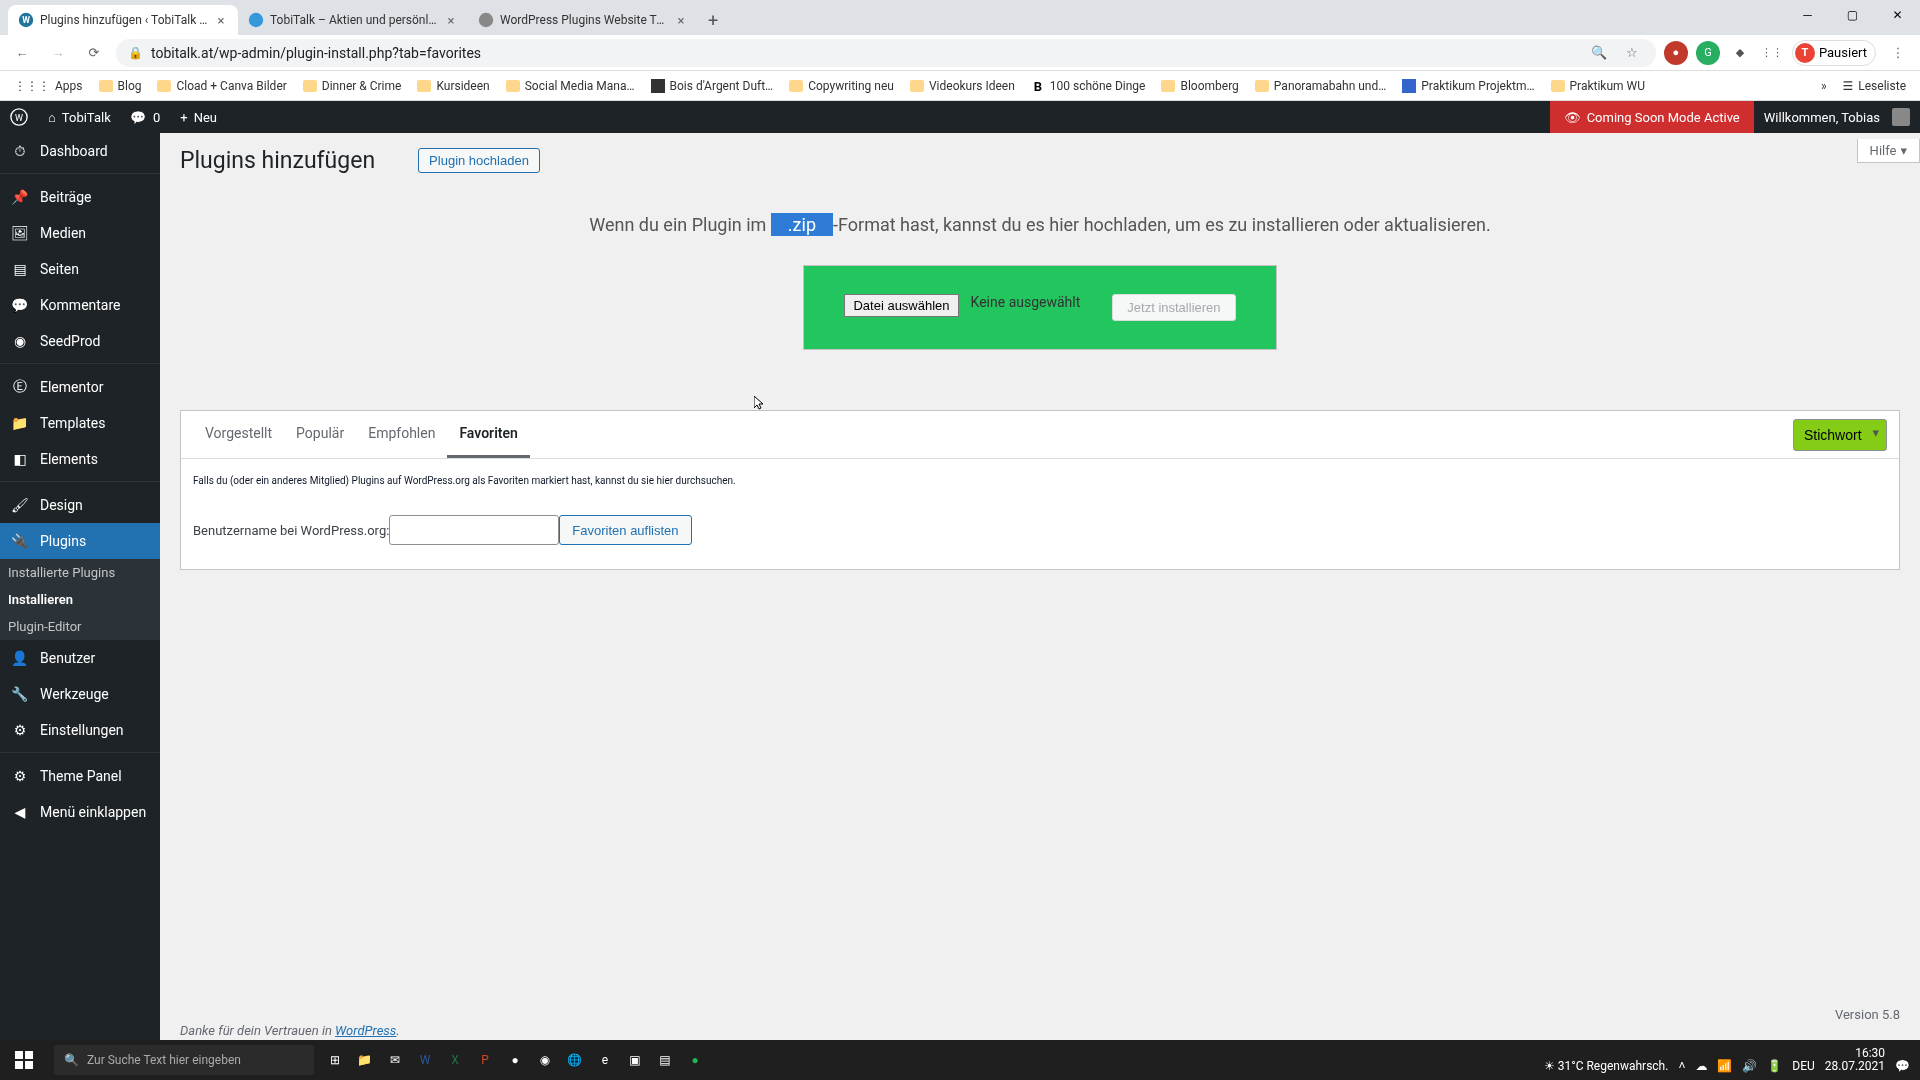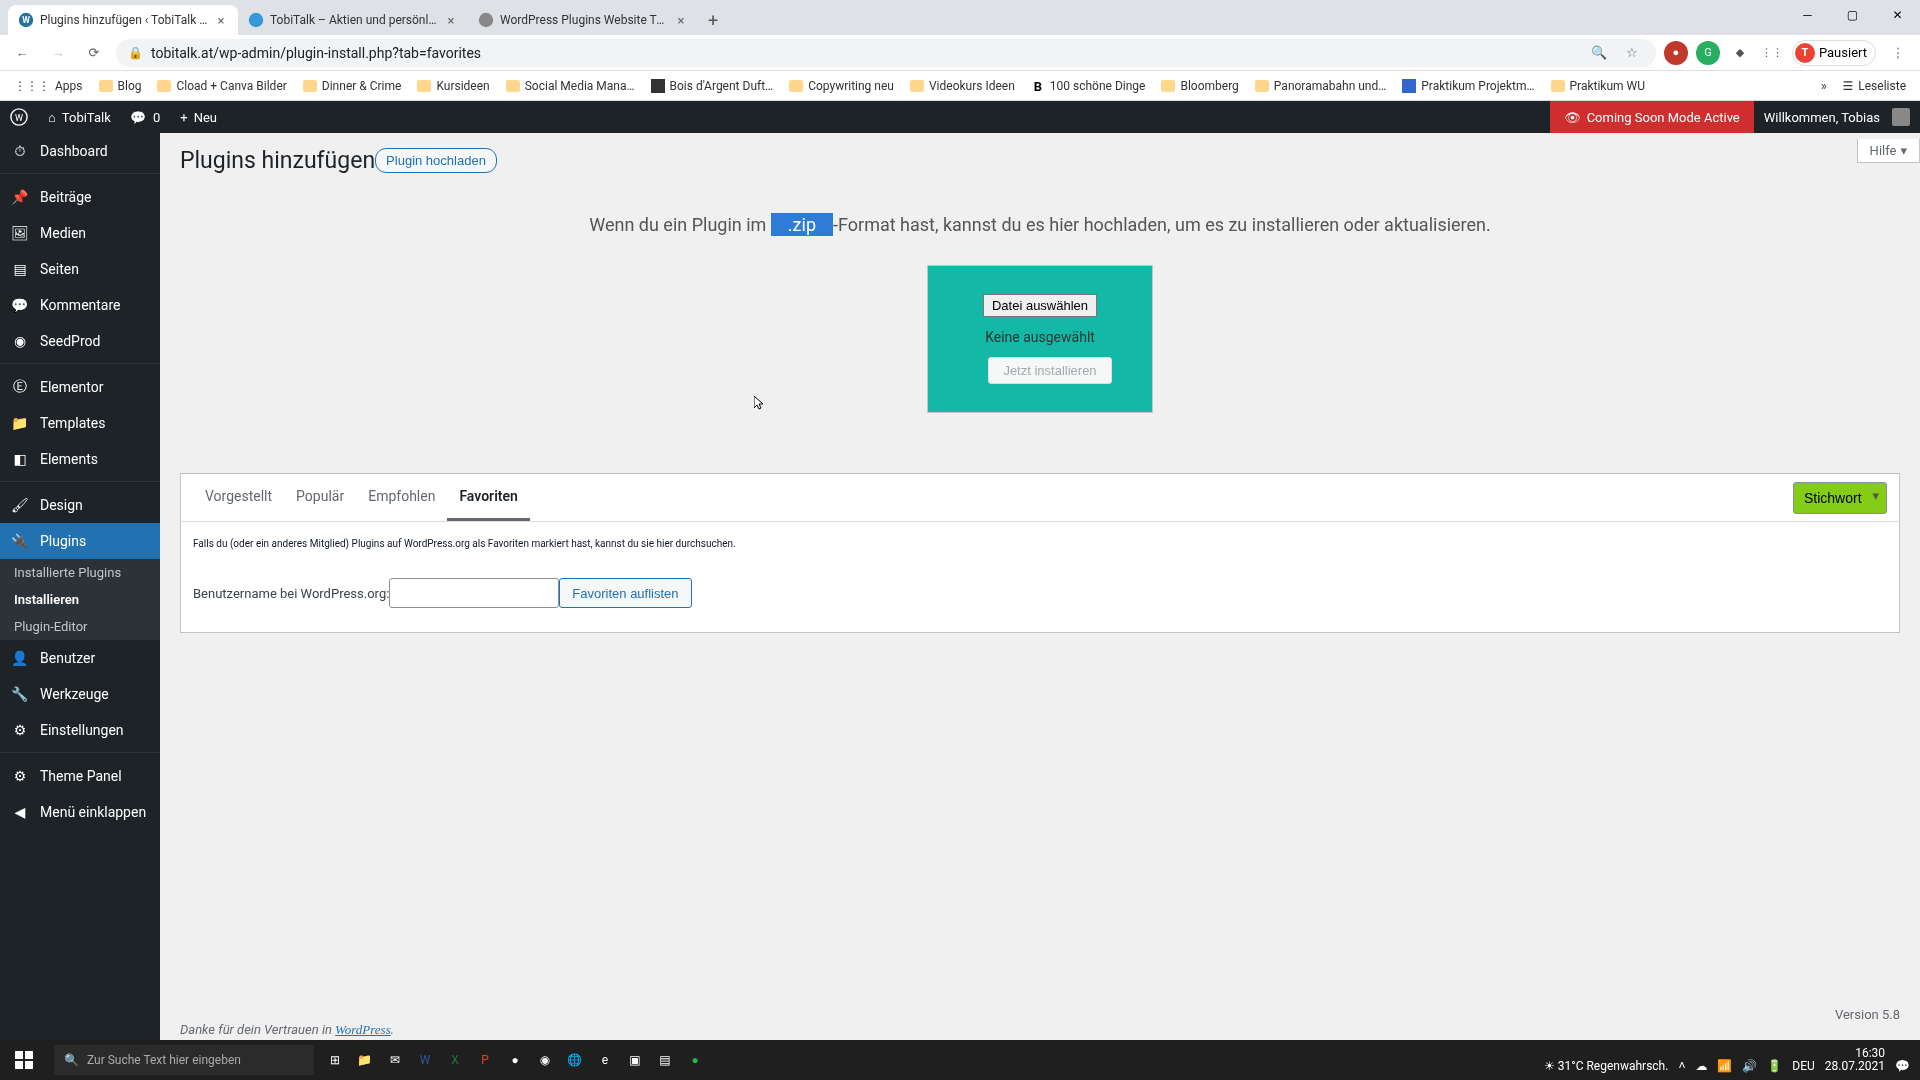--- a/index.html
+++ b/index.html
@@ -40,34 +40,34 @@
 .wpa-avatar { width: 18px; height: 18px; background: #888; border-radius: 2px; margin-left: 6px; }
 
 
 .wp-layout { display: flex; height: calc(100% - 163px); }
 .wp-sidebar { width: 160px; background: #1d2327; color: #c3c4c7; display: flex; flex-direction: column; font-size: 14px; }
 .menu-item { display: flex; align-items: center; gap: 10px; padding: 8px 10px; cursor: pointer; color: #fff; }
 .menu-item.current { background: #2271b1; color: #fff; position: relative; }
 .menu-item.current::after { content: ""; position: absolute; right: -8px; top: 50%; transform: translateY(-50%); border: 8px solid transparent; border-right-color: #f0f0f1; }
 .menu-icon { width: 20px; height: 20px; display: flex; align-items: center; justify-content: center; }
 .submenu { background: #2c3338; }
-.sub-item { padding: 6px 10px 6px 14px; font-size: 13px; color: #c3c4c7; cursor: pointer; }
+.sub-item { padding: 6px 10px 6px 8px; font-size: 13px; color: #c3c4c7; cursor: pointer; }
 .sub-item.current { color: #fff; font-weight: 600; }
 .menu-sep { height: 5px; border-bottom: 1px solid #333; margin-bottom: 5px; }
 
 .wp-content { flex: 1; background: #f0f0f1; padding: 0 20px 20px; overflow: auto; position: relative; }
 .page-header { display: flex; align-items: center; padding-top: 14px; }
 .page-title { font-size: 23px; font-weight: 400; color: #1d2327; }
-.page-action { border: 1px solid #2271b1; color: #2271b1; background: #f6f7f7; padding: 4px 10px; font-size: 13px; cursor: pointer; border-radius: 11px; }
+.page-action { border: 1px solid #2271b1; color: #2271b1; background: #f6f7f7; padding: 4px 10px; font-size: 13px; cursor: pointer; border-radius: 3px; margin-left: 43px; }
 .help-tab { position: absolute; right: 0; top: 6px; background: #fff; border: 1px solid #c3c4c7; border-top: none; padding: 4px 12px; font-size: 13px; color: #646970; cursor: pointer; display: flex; align-items: center; gap: 4px; }
 
 .upload-area { text-align: center; margin: 40px 0 60px; }
 .upload-desc { font-size: 18px; color: #555; margin-bottom: 30px; }
 .upload-highlight { background: #2e7cd6; color: #fff; padding: 1px 17px; }
-.upload-box { display: inline-flex; align-items: center; gap: 12px; border: 1px solid #c3c4c7; padding: 28px 40px; background: #14b8a6; flex-direction: column; }
+.upload-box { display: inline-flex; align-items: flex-start; gap: 12px; border: 1px solid #c3c4c7; padding: 28px 40px; background: #22c55e; }
 .file-btn { border: 1px solid #767676; background: #efefef; padding: 3px 8px; font-size: 13px; cursor: pointer; }
 .file-status { font-size: 14px; color: #333; }
 .install-btn { border: 1px solid #dcdcde; background: #f6f7f7; color: #a7aaad; padding: 5px 14px; font-size: 13px; cursor: not-allowed; border-radius: 3px; margin-left: 20px; }
 
 .filter-panel { background: #fff; border: 1px solid #c3c4c7; }
 .filter-tabs { display: flex; align-items: center; padding: 0 12px; border-bottom: 1px solid #dcdcde; height: 48px; }
 .filter-tab { padding: 14px 12px; font-size: 14px; color: #646970; cursor: pointer; border-bottom: 3px solid transparent; }
 .filter-tab.active { color: #1d2327; border-bottom-color: #646970; font-weight: 600; }
 .filter-right { margin-left: auto; display: flex; gap: 8px; align-items: center; }
 .search-select { height: 32px; border: 1px solid #8c8f94; border-radius: 3px; padding: 0 24px 0 10px; font-size: 14px; background: #84cc16; appearance: none; position: relative; }
@@ -76,21 +76,21 @@
 .search-input { height: 32px; border: 1px solid #8c8f94; border-radius: 3px; padding: 0 10px; font-size: 14px; width: 280px; }
 
 .fav-body { padding: 16px 12px 24px; }
 .fav-desc { font-size: 10px; color: #0f172a; margin-bottom: 29px; }
 .fav-form { display: flex; align-items: center; gap: 0; }
 .fav-label { font-size: 13px; color: #3c434a; }
 .fav-input { height: 30px; border: 1px solid #8c8f94; border-radius: 3px; width: 170px; padding: 0 6px; }
 .fav-btn { height: 30px; border: 1px solid #2271b1; background: #f6f7f7; color: #2271b1; padding: 0 12px; font-size: 13px; cursor: pointer; border-radius: 3px; }
 
 .footer-left { position: absolute; bottom: 12px; left: 20px; font-size: 13px; color: #646970; font-style: italic; }
-.footer-left a { color: #2271b1; text-decoration: underline; font-family: Liberation Serif, serif; }
+.footer-left a { color: #2271b1; text-decoration: underline; }
 .footer-right { position: absolute; bottom: 28px; right: 20px; font-size: 13px; color: #646970; }
 
 .cursor { position: absolute; left: 594px; top: 263px; width: 10px; height: 14px; pointer-events: none; }
 
 
 .taskbar { position: fixed; bottom: 0; left: 0; right: 0; height: 40px; background: #1f1f1f; display: flex; align-items: center; color: #fff; font-size: 12px; }
 .start-btn { width: 48px; height: 100%; display: flex; align-items: center; justify-content: center; cursor: pointer; }
 .search-box { display: flex; align-items: center; gap: 8px; background: #2b2b2b; height: 30px; margin: 0 6px; padding: 0 10px; border-radius: 2px; width: 260px; }
 .tray { margin-left: auto; display: flex; align-items: flex-end; gap: 10px; padding: 0 10px; }
 .tb-icon { width: 30px; height: 30px; display: flex; align-items: center; justify-content: center; cursor: pointer; }

